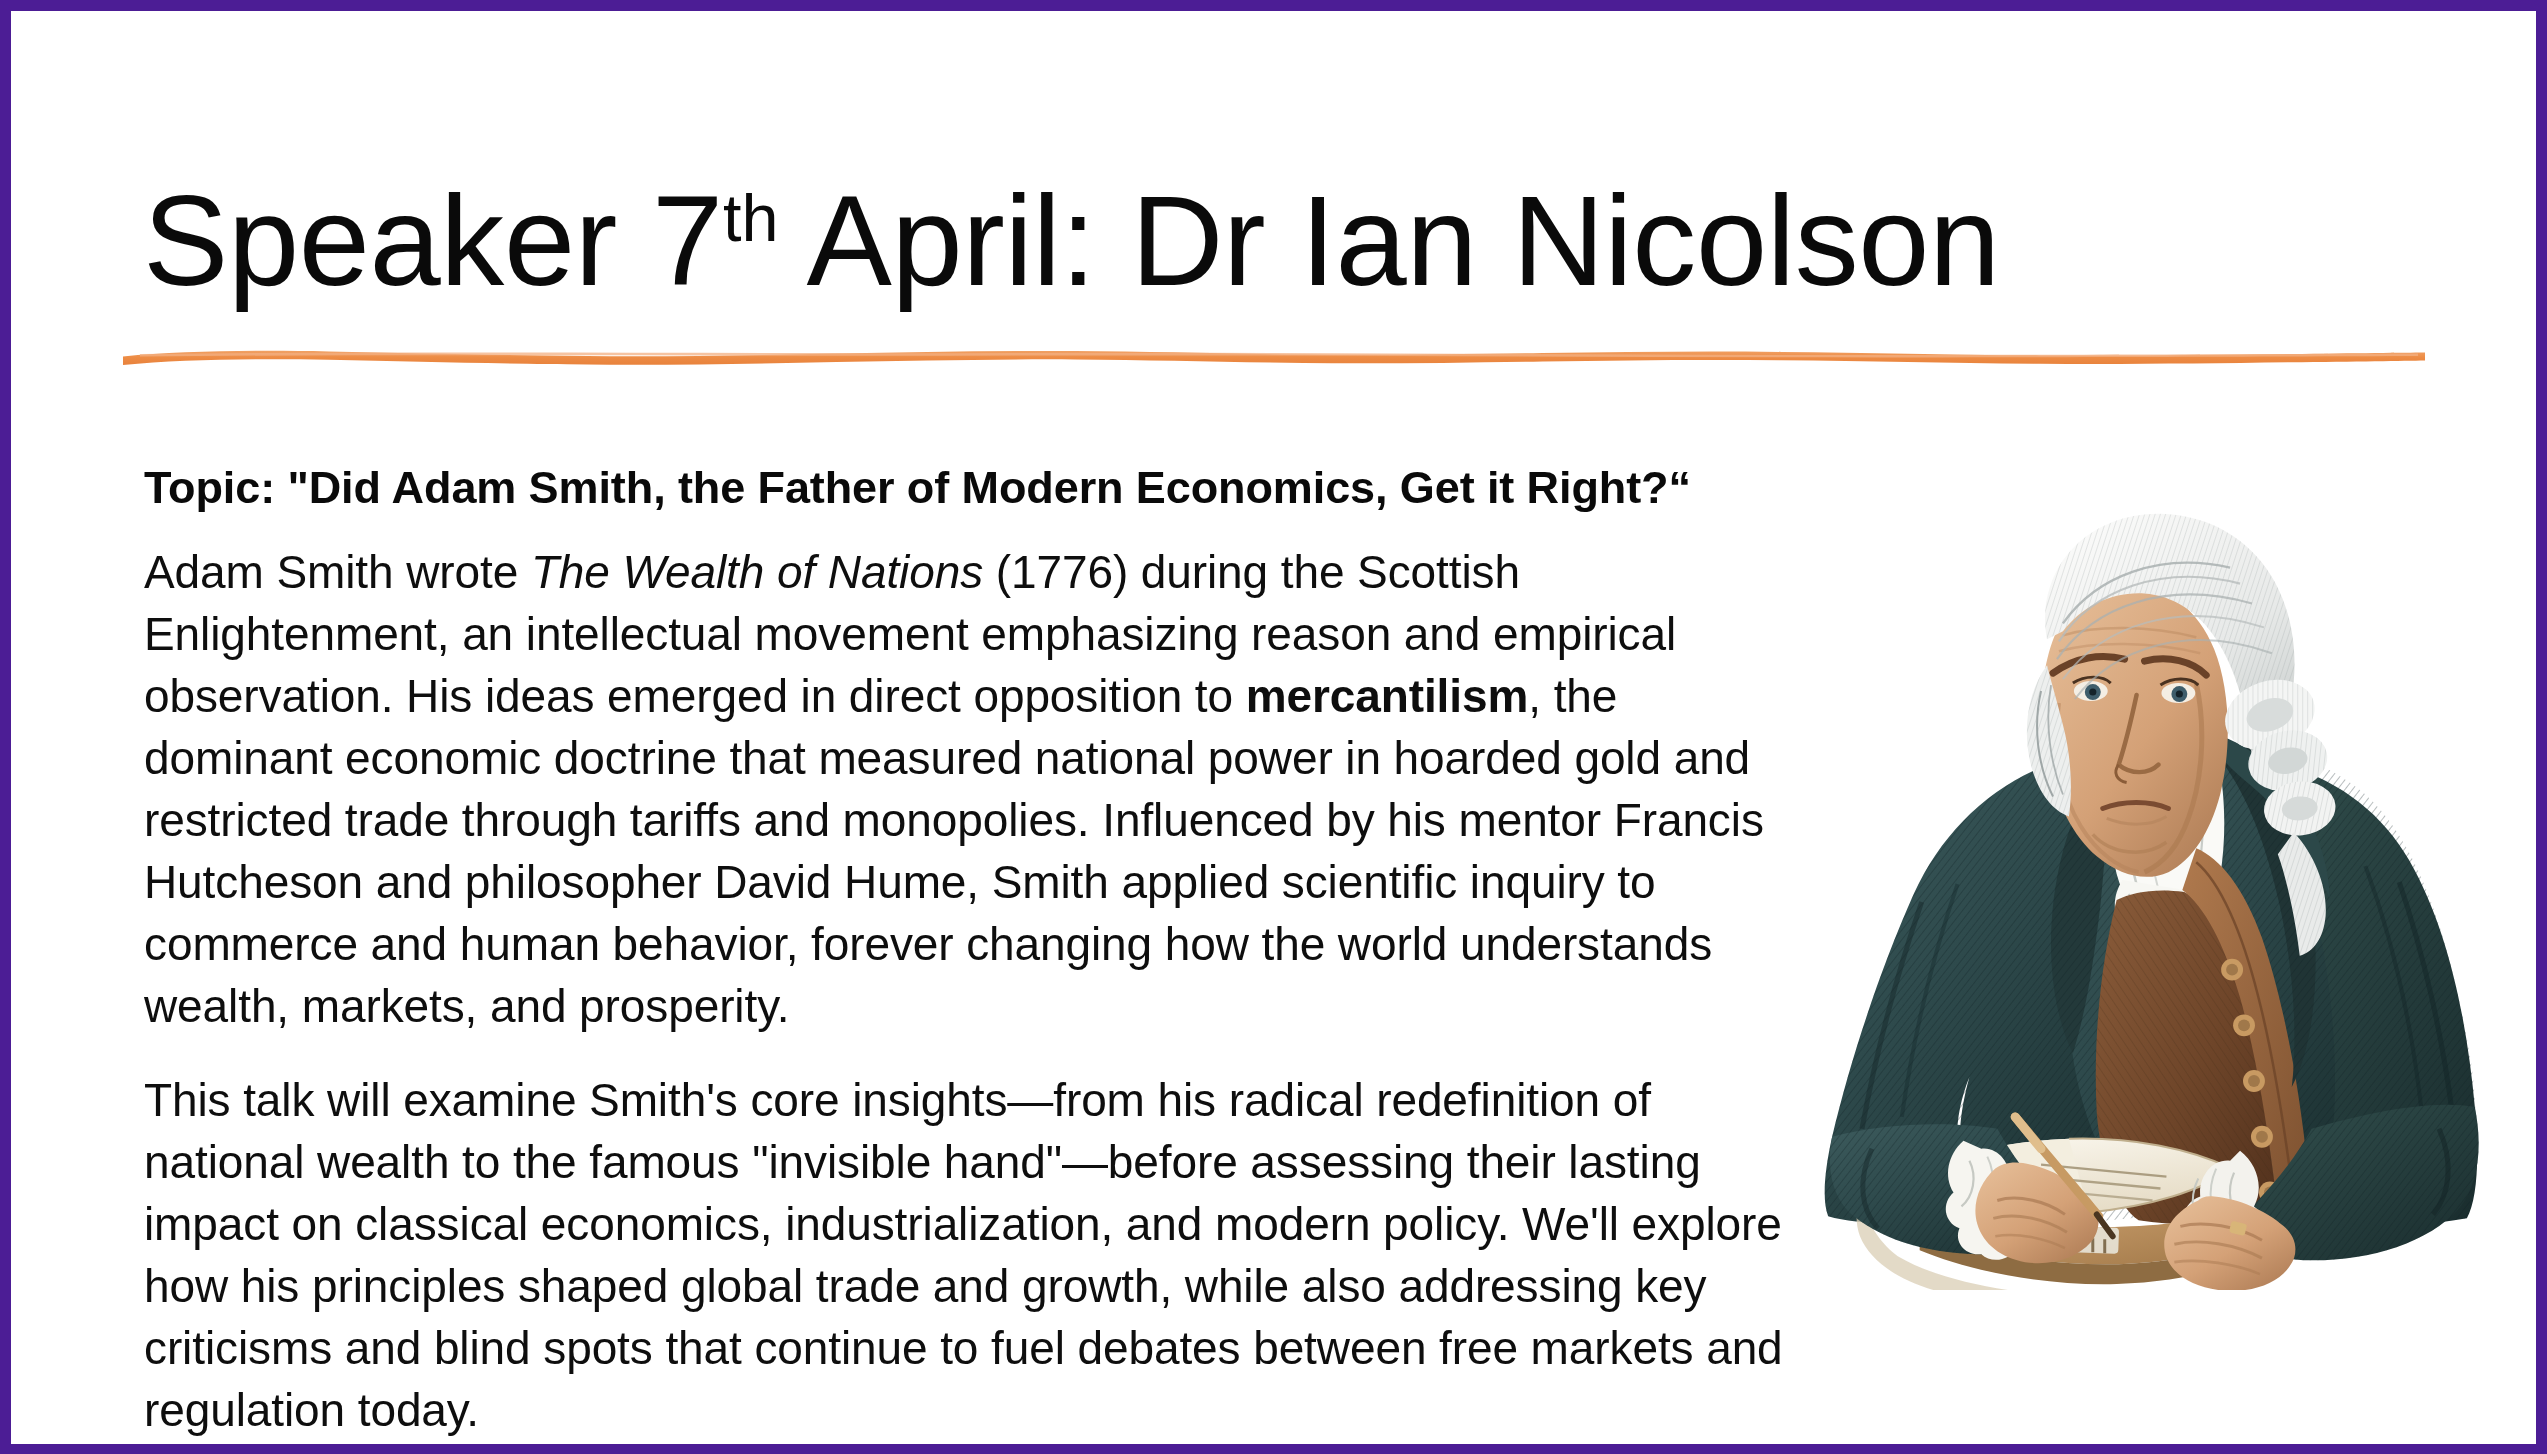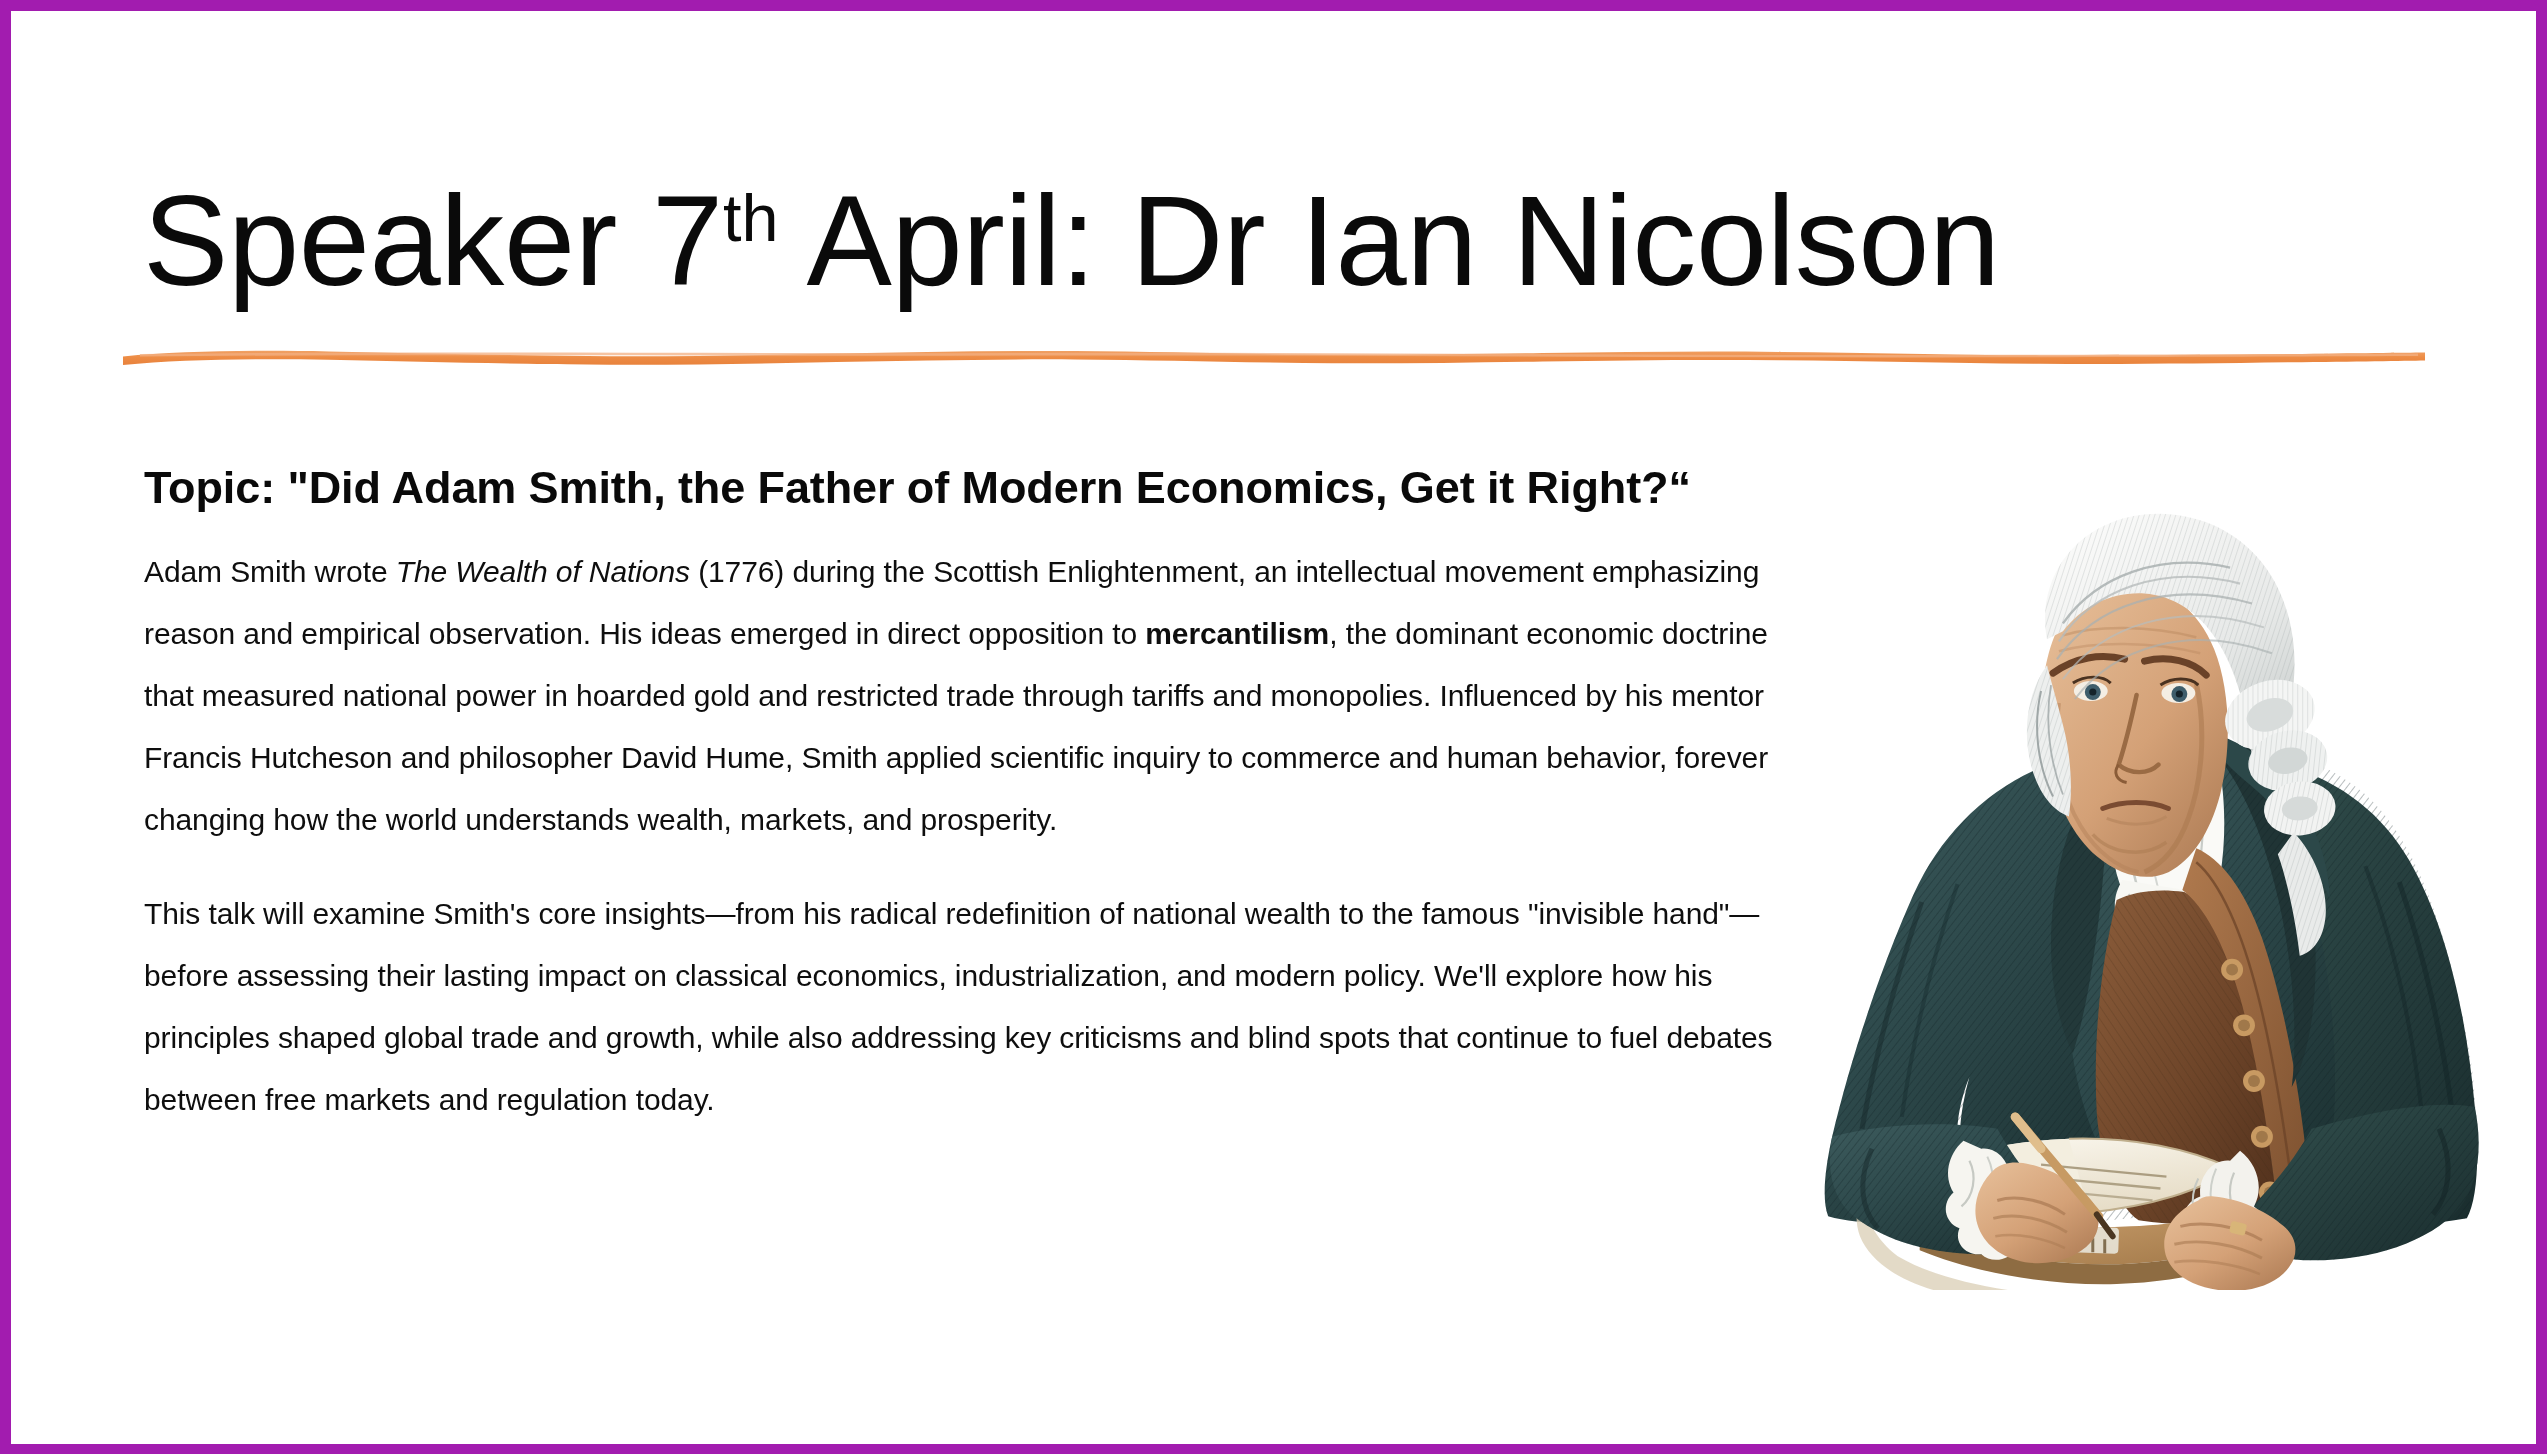--- a/index.html
+++ b/index.html
@@ -14,21 +14,21 @@
     overflow: hidden;
     font-family: "Liberation Sans", sans-serif;
   }
 
   
   #slide-frame {
     position: absolute;
     left: 0; top: 0;
     width: 2547px;
     height: 1455px;
-    background: #a21caf;
+    background: #4c1d95;
     box-sizing: border-box;
     text-decoration: underline;
   }
   #slide-canvas {
     position: absolute;
     left: 11px;
     top: 11px;
     width: 2525px;
     height: 1433px;
     background: #ffffff;
@@ -75,21 +75,21 @@
   }
   .topic-line {
     font-size: 45px;
     line-height: 62px;
     font-weight: bold;
     color: #0a0a0a;
     margin: 0 0 22px 0;
     letter-spacing: -0.1px;
   }
   .body-para {
-    font-size: 30px;
+    font-size: 46px;
     line-height: 62px;
     font-weight: 400;
     color: #0e0e0e;
     margin: 0 0 32px 0;
     letter-spacing: -0.1px;
   }
   .body-para:last-child { margin-bottom: 4px; }
   .body-para em { font-style: italic; }
   .body-para strong { font-weight: bold; }
 

